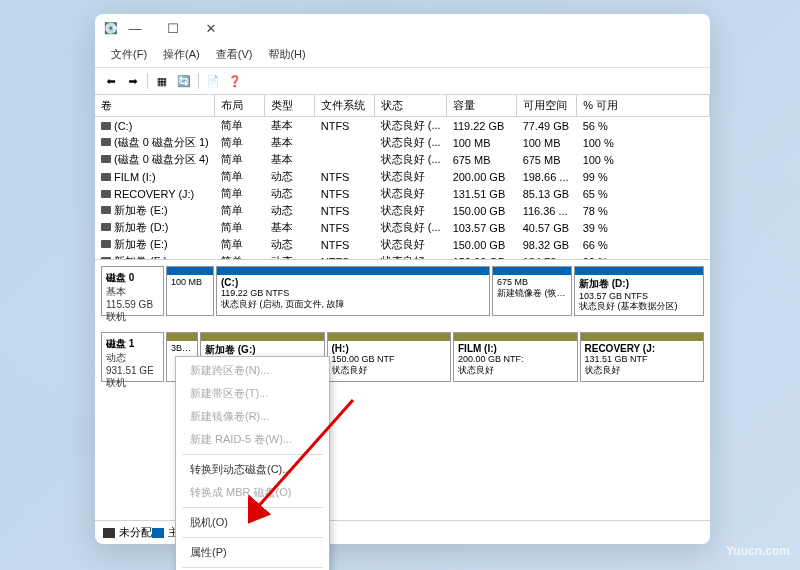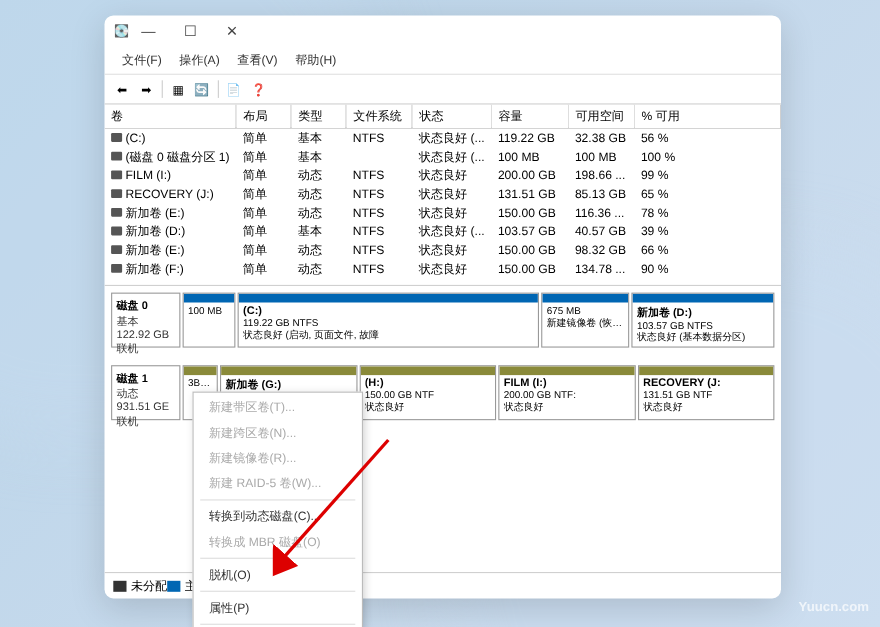--- a/index.html
+++ b/index.html
@@ -93,31 +93,41 @@
       </tr>
         </thead>
       <tbody id="vol-body">
           <tr>
             <td><span class="vol-icon"></span>(C:)</td>
             <td>简单</td>
             <td>基本</td>
             <td>NTFS</td>
             <td>状态良好 (...</td>
             <td>119.22 GB</td>
-            <td>32.38 GB</td>
+            <td>77.49 GB</td>
             <td>56 %</td>
           </tr>
           <tr>
             <td><span class="vol-icon"></span>(磁盘 0 磁盘分区 1)</td>
             <td>简单</td>
             <td>基本</td>
             <td></td>
             <td>状态良好 (...</td>
             <td>100 MB</td>
             <td>100 MB</td>
+            <td>100 %</td>
+          </tr>
+          <tr>
+            <td><span class="vol-icon"></span>(磁盘 0 磁盘分区 4)</td>
+            <td>简单</td>
+            <td>基本</td>
+            <td></td>
+            <td>状态良好 (...</td>
+            <td>675 MB</td>
+            <td>675 MB</td>
             <td>100 %</td>
           </tr>
           <tr>
             <td><span class="vol-icon"></span>FILM (I:)</td>
             <td>简单</td>
             <td>动态</td>
             <td>NTFS</td>
             <td>状态良好</td>
             <td>200.00 GB</td>
             <td>198.66 ...</td>
@@ -175,21 +185,21 @@
           </tr>
         </tbody>
     </table>
   </div>
 
   <div class="graphic">
     <div class="disk-row">
       <div class="disk-head">
         <span class="disk-head-title">磁盘 0</span>
         <span class="disk-head-sub">基本</span>
-        <span class="disk-head-sub">122.92 GB</span>
+        <span class="disk-head-sub">115.59 GB</span>
         <span class="disk-head-sub">联机</span>
       </div>
       <div class="disk-parts">
         <div class="part" style="flex:0 0 48px">
           <div class="part-header ph-blue"></div>
           <span class="part-sub">100 MB</span>
         </div>
         <div class="part" style="flex:1">
           <div class="part-header ph-blue"></div>
           <span class="part-title">(C:)</span>
@@ -250,22 +260,22 @@
     </div>
   </div>
 
   <div class="legend">
     <span><span class="legend-box ph-black"></span><span>未分配</span></span>
     <span><span class="legend-box ph-blue"></span><span>主分区</span></span>
   </div>
 </div>
 
 <div class="context-menu">
+  <div class="cm-item disabled">新建跨区卷(N)...</div>
   <div class="cm-item disabled">新建带区卷(T)...</div>
-  <div class="cm-item disabled">新建跨区卷(N)...</div>
   <div class="cm-item disabled">新建镜像卷(R)...</div>
   <div class="cm-item disabled">新建 RAID-5 卷(W)...</div>
   <div class="cm-sep"></div>
   <div class="cm-item">转换到动态磁盘(C)...</div>
   <div class="cm-item disabled">转换成 MBR 磁盘(O)</div>
   <div class="cm-sep"></div>
   <div class="cm-item">脱机(O)</div>
   <div class="cm-sep"></div>
   <div class="cm-item">属性(P)</div>
   <div class="cm-sep"></div>

